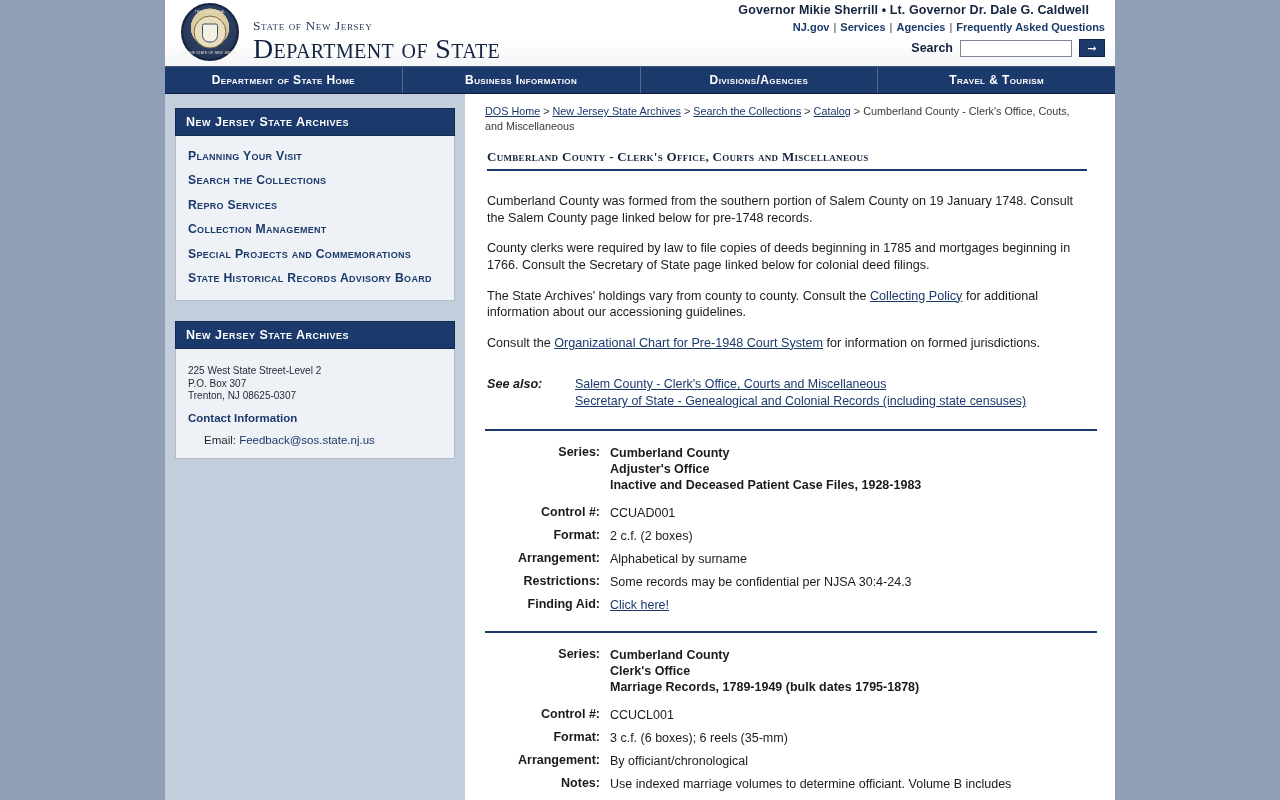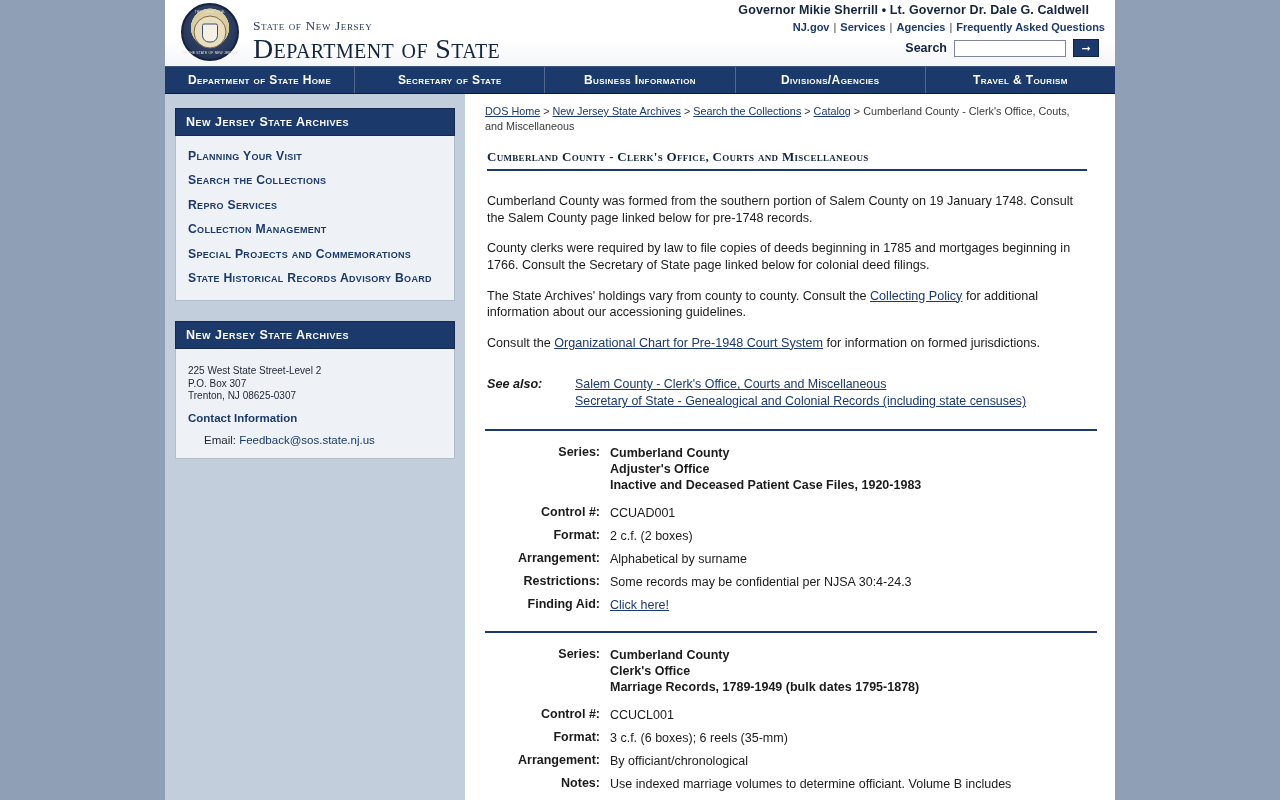--- a/index.html
+++ b/index.html
@@ -84,21 +84,21 @@
   }
   .toplinks {
     position: absolute; right: 10px; top: 21px;
     font-size: 11px; font-weight: bold; color: #1b3a6b;
   }
   .toplinks a {
     color: #1b3a6b; text-decoration: none;
   }
   .toplinks .sep { color: #444; font-weight: normal; margin: 0 4px; }
   .searchbox {
-    position: absolute; right: 16px; top: 39px;
+    position: absolute; right: 10px; top: 39px;
     display: flex; align-items: center; gap: 7px;
   }
   .searchbox .lbl { font-size: 12.5px; font-weight: bold; color: #14233f; }
   .searchbox input {
     width: 112px; height: 17px;
     border: 1px solid #7d8596;
     font-size: 11px; padding: 0 3px;
   }
   .gobtn {
     width: 26px; height: 18px;
@@ -301,21 +301,20 @@
 
       <div class="searchbox">
         <span class="lbl">Search</span>
         <input type="text" value="" placeholder="" style="">
         <div class="gobtn">➞</div>
       </div>
     </div>
 
     <div class="nav">
       <div class="item" style="flex:1 1 0">Department of State Home</div>
-      <div class="item" style="flex:1 1 0">Secretary of State</div>
       <div class="item" style="flex:1 1 0">Business Information</div>
       <div class="item" style="flex:1 1 0">Divisions/Agencies</div>
       <div class="item" style="flex:1 1 0">Travel &amp; Tourism</div>
     </div>
 
     <div class="body">
 
       <div class="sidebar">
         <div class="panel">
           <div class="panel-hd">New Jersey State Archives</div>
@@ -383,21 +382,21 @@
         </div>
 
         <div class="hr-thick"></div>
 
         <div class="rec">
           <div class="row series">
             <div class="k">Series:</div>
             <div class="v bold">
               <div>Cumberland County</div>
               <div>Adjuster's Office</div>
-              <div>Inactive and Deceased Patient Case Files, 1920-1983</div>
+              <div>Inactive and Deceased Patient Case Files, 1928-1983</div>
             </div>
           </div>
           <div class="row">
             <div class="k">Control #:</div>
             <div class="v">CCUAD001</div>
           </div>
           <div class="row">
             <div class="k">Format:</div>
             <div class="v">2 c.f. (2 boxes)</div>
           </div>

